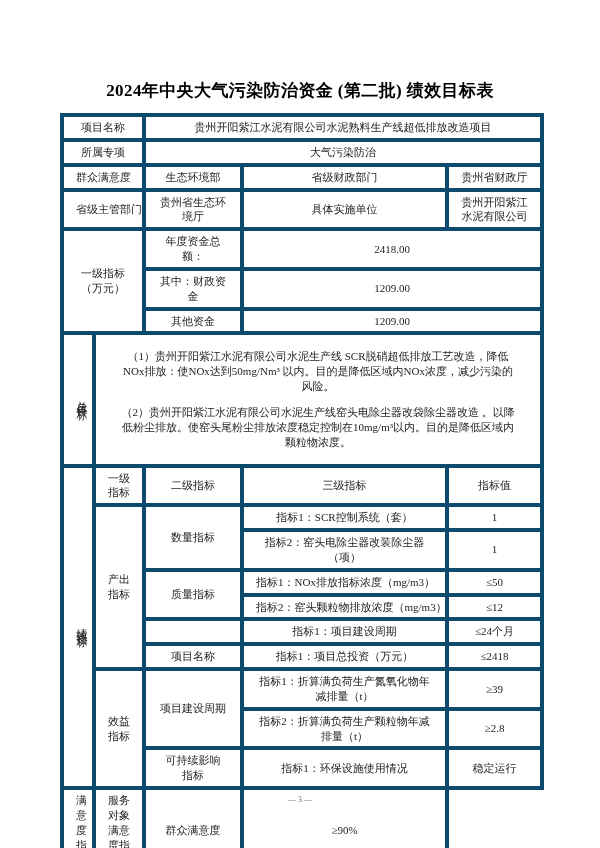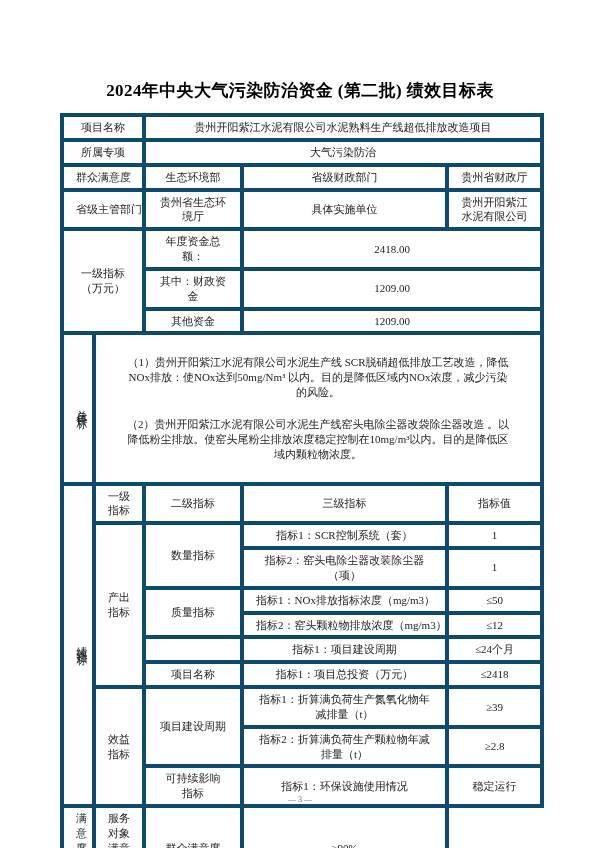--- a/index.html
+++ b/index.html
@@ -73,21 +73,21 @@
     line-height: 1;
     display: inline-block;
   }
   td.goals {
     text-align: left;
     padding: 5px 6px 5px 6px;
     line-height: 1.55;
     font-size: 7.1px;
   }
   .goal-p {
-    margin: 17px;
+    margin: 11px;
     text-indent: 0;
   }
   .footer-page {
     position: absolute;
     left: 0;
     top: 795px;
     width: 600px;
     text-align: center;
     font-size: 8px;
     color: #6a6a6a;

